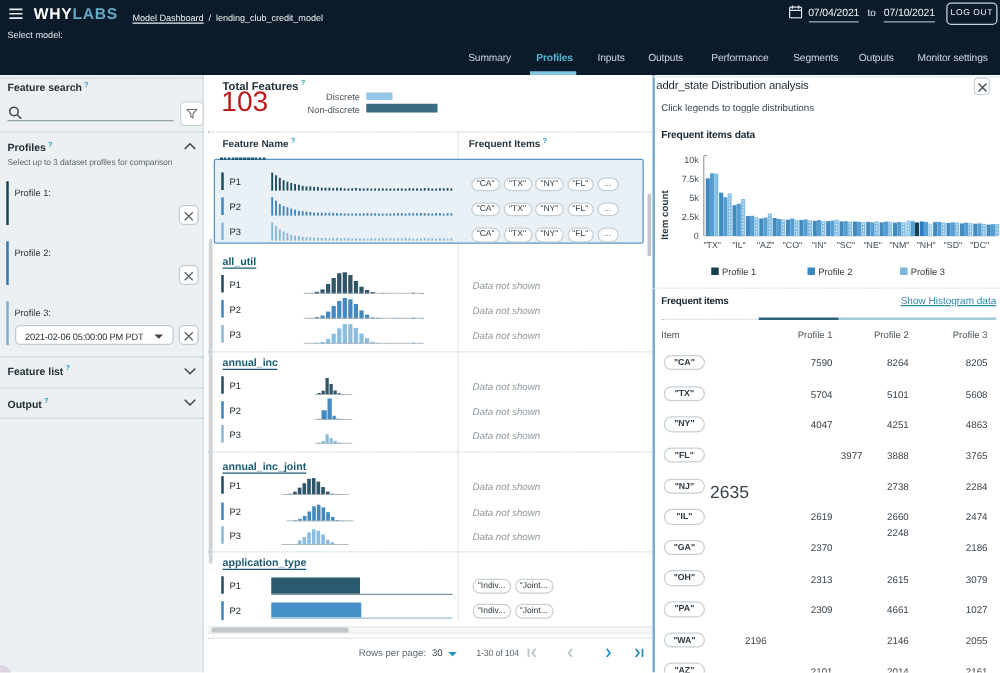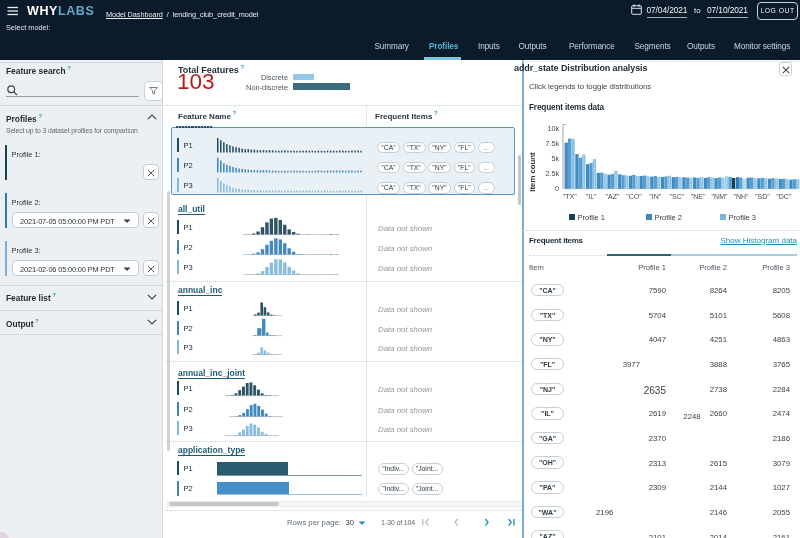--- a/index.html
+++ b/index.html
@@ -62,26 +62,20 @@
 <div style="position:absolute;left:6px;top:126.5px;font-size:6.8px;letter-spacing:-0.1px;color:#5a6a73">Select up to 3 dataset profiles for comparison</div>
 <div style="position:absolute;left:4.8px;top:144.5px;width:2.6px;height:35px;background:#1b4354"></div>
 <div style="position:absolute;left:11.5px;top:150.0px;font-size:7.4px;color:#28333b">Profile 1:</div>
 <div style="position:absolute;left:143px;top:163.5px;width:15.5px;height:16.5px;background:#fff;border:1px solid #c3ccd3;border-radius:4px;box-sizing:border-box">
       <svg style="position:absolute;left:3.4px;top:4px" width="8" height="8">
         <path d="M0.8 0.8 L7.2 7.2 M7.2 0.8 L0.8 7.2" stroke="#555f66" stroke-width="1"></path>
       </svg>
     </div>
 <div style="position:absolute;left:4.8px;top:192.5px;width:2.6px;height:35px;background:#3578ad"></div>
 <div style="position:absolute;left:11.5px;top:198.0px;font-size:7.4px;color:#28333b">Profile 2:</div>
-<div style="position:absolute;left:11.5px;top:211.5px;width:127px;height:16.5px;background:#fff;border:1px solid #c3ccd3;border-radius:4px;box-sizing:border-box">
-      <span style="position:absolute;left:7.5px;top:4.2px;font-size:7.4px;letter-spacing:-0.15px;color:#28333b">2021-07-05 05:00:00 PM PDT</span>
-      <svg style="position:absolute;right:7px;top:6px" width="8" height="5">
-        <path d="M0.5 0.5 L4 4 L7.5 0.5" fill="#39434b"></path>
-      </svg>
-    </div>
 <div style="position:absolute;left:143px;top:211.5px;width:15.5px;height:16.5px;background:#fff;border:1px solid #c3ccd3;border-radius:4px;box-sizing:border-box">
       <svg style="position:absolute;left:3.4px;top:4px" width="8" height="8">
         <path d="M0.8 0.8 L7.2 7.2 M7.2 0.8 L0.8 7.2" stroke="#555f66" stroke-width="1"></path>
       </svg>
     </div>
 <div style="position:absolute;left:4.8px;top:240.5px;width:2.6px;height:35px;background:#7fafd4"></div>
 <div style="position:absolute;left:11.5px;top:246.0px;font-size:7.4px;color:#28333b">Profile 3:</div>
 <div style="position:absolute;left:11.5px;top:259.5px;width:127px;height:16.5px;background:#fff;border:1px solid #c3ccd3;border-radius:4px;box-sizing:border-box">
       <span style="position:absolute;left:7.5px;top:4.2px;font-size:7.4px;letter-spacing:-0.15px;color:#28333b">2021-02-06 05:00:00 PM PDT</span>
       <svg style="position:absolute;right:7px;top:6px" width="8" height="5">
@@ -493,21 +487,21 @@
     </svg>
 <svg style="position:absolute;left:481px;top:516.5px" width="11" height="11">
       <path d="M4.4 2.0 L7.0 5.3 L4.4 8.6" fill="none" stroke="#2391bd" stroke-width="1.4"></path>
     </svg>
 <svg style="position:absolute;left:505px;top:516.5px" width="11" height="11">
       <path d="M3.6 2.0 L6.2 5.3 L3.6 8.6" fill="none" stroke="#2391bd" stroke-width="1.4"></path>
       <line x1="9.0" y1="2.0" x2="9.0" y2="8.6" stroke="#2391bd" stroke-width="1.4"></line>
     </svg>
 <div style="position:absolute;left:517.7px;top:155px;width:3.4px;height:50px;background:#c3c7ca;border-radius:2px"></div>
 <div id="right"></div>
-<div style="position:absolute;left:514px;top:63px;font-size:9px;letter-spacing:-0.1px;font-weight:bold;color:#1b2832">addr_state Distribution analysis</div>
+<div style="position:absolute;left:525px;top:63px;font-size:9px;letter-spacing:-0.1px;font-weight:normal;color:#1b2832">addr_state Distribution analysis</div>
 <div style="position:absolute;left:778.6px;top:62px;width:13.5px;height:13.5px;border:1px solid #c9d2d8;border-radius:3px;box-sizing:border-box">
       <svg style="position:absolute;left:2.7px;top:2.7px" width="8" height="8">
         <path d="M0.8 0.8 L7.2 7.2 M7.2 0.8 L0.8 7.2" stroke="#3e4a52" stroke-width="1.1"></path>
       </svg>
     </div>
 <div style="position:absolute;left:529px;top:81.5px;font-size:7.8px;color:#39464f">Click legends to toggle distributions</div>
 <div style="position:absolute;left:522px;top:60.5px;width:278px;border-top:1px dotted #ccd6dc"></div>
 <div style="position:absolute;left:529px;top:103px;font-size:8.2px;letter-spacing:-0.15px;font-weight:bold;color:#1b2832">Frequent items data</div>
 <svg style="position:absolute;left:522px;top:115px;overflow:visible" width="278" height="92">
       <text x="37" y="15.6" font-size="7.2" fill="#424c54" text-anchor="end" font-family="Liberation Sans">10k</text>
@@ -640,42 +634,42 @@
 <div style="position:absolute;left:720px;top:286.1px;width:70px;font-size:7.8px;color:#39434b;text-align:right">8205</div>
 <div style="position:absolute;left:531px;top:308.5px;min-width:33px;height:12.5px;background:#fff;border:1px solid #c5cfd6;border-radius:7px;box-sizing:border-box;font-size:7px;font-weight:bold;color:#2e3940;text-align:center;line-height:11.2px;padding:0 6px;display:inline-block">"TX"</div>
 <div style="position:absolute;left:596px;top:310.7px;width:70px;font-size:7.8px;color:#39434b;text-align:right">5704</div>
 <div style="position:absolute;left:657px;top:310.7px;width:70px;font-size:7.8px;color:#39434b;text-align:right">5101</div>
 <div style="position:absolute;left:720px;top:310.7px;width:70px;font-size:7.8px;color:#39434b;text-align:right">5608</div>
 <div style="position:absolute;left:531px;top:333.2px;min-width:33px;height:12.5px;background:#fff;border:1px solid #c5cfd6;border-radius:7px;box-sizing:border-box;font-size:7px;font-weight:bold;color:#2e3940;text-align:center;line-height:11.2px;padding:0 6px;display:inline-block">"NY"</div>
 <div style="position:absolute;left:596px;top:335.4px;width:70px;font-size:7.8px;color:#39434b;text-align:right">4047</div>
 <div style="position:absolute;left:657px;top:335.4px;width:70px;font-size:7.8px;color:#39434b;text-align:right">4251</div>
 <div style="position:absolute;left:720px;top:335.4px;width:70px;font-size:7.8px;color:#39434b;text-align:right">4863</div>
 <div style="position:absolute;left:531px;top:357.8px;min-width:33px;height:12.5px;background:#fff;border:1px solid #c5cfd6;border-radius:7px;box-sizing:border-box;font-size:7px;font-weight:bold;color:#2e3940;text-align:center;line-height:11.2px;padding:0 6px;display:inline-block">"FL"</div>
-<div style="position:absolute;left:570px;top:360.0px;width:70px;font-size:7.8px;color:#39434b;text-align:right">3977</div>
+<div style="position:absolute;left:620px;top:360.0px;width:70px;font-size:7.8px;color:#39434b;text-align:right">3977</div>
 <div style="position:absolute;left:657px;top:360.0px;width:70px;font-size:7.8px;color:#39434b;text-align:right">3888</div>
 <div style="position:absolute;left:720px;top:360.0px;width:70px;font-size:7.8px;color:#39434b;text-align:right">3765</div>
 <div style="position:absolute;left:531px;top:382.5px;min-width:33px;height:12.5px;background:#fff;border:1px solid #c5cfd6;border-radius:7px;box-sizing:border-box;font-size:7px;font-weight:bold;color:#2e3940;text-align:center;line-height:11.2px;padding:0 6px;display:inline-block">"NJ"</div>
-<div style="position:absolute;left:596px;top:384.7px;width:70px;font-size:10px;color:#39434b;text-align:right">2635</div>
+<div style="position:absolute;left:568px;top:384.7px;width:70px;font-size:14px;color:#39434b;">2635</div>
 <div style="position:absolute;left:657px;top:384.7px;width:70px;font-size:7.8px;color:#39434b;text-align:right">2738</div>
 <div style="position:absolute;left:720px;top:384.7px;width:70px;font-size:7.8px;color:#39434b;text-align:right">2284</div>
 <div style="position:absolute;left:531px;top:407.1px;min-width:33px;height:12.5px;background:#fff;border:1px solid #c5cfd6;border-radius:7px;box-sizing:border-box;font-size:7px;font-weight:bold;color:#2e3940;text-align:center;line-height:11.2px;padding:0 6px;display:inline-block">"IL"</div>
 <div style="position:absolute;left:596px;top:409.3px;width:70px;font-size:7.8px;color:#39434b;text-align:right">2619</div>
 <div style="position:absolute;left:657px;top:409.3px;width:70px;font-size:7.8px;color:#39434b;text-align:right">2660</div>
 <div style="position:absolute;left:720px;top:409.3px;width:70px;font-size:7.8px;color:#39434b;text-align:right">2474</div>
 <div style="position:absolute;left:531px;top:431.8px;min-width:33px;height:12.5px;background:#fff;border:1px solid #c5cfd6;border-radius:7px;box-sizing:border-box;font-size:7px;font-weight:bold;color:#2e3940;text-align:center;line-height:11.2px;padding:0 6px;display:inline-block">"GA"</div>
 <div style="position:absolute;left:596px;top:434.0px;width:70px;font-size:7.8px;color:#39434b;text-align:right">2370</div>
-<div style="position:absolute;left:657px;top:412px;width:70px;font-size:7.8px;color:#39434b;text-align:center">2248</div>
+<div style="position:absolute;left:657px;top:422px;width:70px;font-size:7.8px;color:#39434b;text-align:right">2248</div>
 <div style="position:absolute;left:720px;top:434.0px;width:70px;font-size:7.8px;color:#39434b;text-align:right">2186</div>
 <div style="position:absolute;left:531px;top:456.4px;min-width:33px;height:12.5px;background:#fff;border:1px solid #c5cfd6;border-radius:7px;box-sizing:border-box;font-size:7px;font-weight:bold;color:#2e3940;text-align:center;line-height:11.2px;padding:0 6px;display:inline-block">"OH"</div>
 <div style="position:absolute;left:596px;top:458.6px;width:70px;font-size:7.8px;color:#39434b;text-align:right">2313</div>
 <div style="position:absolute;left:657px;top:458.6px;width:70px;font-size:7.8px;color:#39434b;text-align:right">2615</div>
 <div style="position:absolute;left:720px;top:458.6px;width:70px;font-size:7.8px;color:#39434b;text-align:right">3079</div>
 <div style="position:absolute;left:531px;top:481.1px;min-width:33px;height:12.5px;background:#fff;border:1px solid #c5cfd6;border-radius:7px;box-sizing:border-box;font-size:7px;font-weight:bold;color:#2e3940;text-align:center;line-height:11.2px;padding:0 6px;display:inline-block">"PA"</div>
 <div style="position:absolute;left:596px;top:483.3px;width:70px;font-size:7.8px;color:#39434b;text-align:right">2309</div>
-<div style="position:absolute;left:657px;top:483.3px;width:70px;font-size:7.8px;color:#39434b;text-align:right">2144</div>
+<div style="position:absolute;left:657px;top:483.3px;width:70px;font-size:7.8px;color:#39434b;text-align:right">4661</div>
 <div style="position:absolute;left:720px;top:483.3px;width:70px;font-size:7.8px;color:#39434b;text-align:right">1027</div>
 <div style="position:absolute;left:531px;top:505.8px;min-width:33px;height:12.5px;background:#fff;border:1px solid #c5cfd6;border-radius:7px;box-sizing:border-box;font-size:7px;font-weight:bold;color:#2e3940;text-align:center;line-height:11.2px;padding:0 6px;display:inline-block">"WA"</div>
 <div style="position:absolute;left:596px;top:507.9px;width:70px;font-size:7.8px;color:#39434b;text-align:left">2196</div>
 <div style="position:absolute;left:657px;top:507.9px;width:70px;font-size:7.8px;color:#39434b;text-align:right">2146</div>
 <div style="position:absolute;left:720px;top:507.9px;width:70px;font-size:7.8px;color:#39434b;text-align:right">2055</div>
 <div style="position:absolute;left:531px;top:530.4px;min-width:33px;height:12.5px;background:#fff;border:1px solid #c5cfd6;border-radius:7px;box-sizing:border-box;font-size:7px;font-weight:bold;color:#2e3940;text-align:center;line-height:11.2px;padding:0 6px;display:inline-block">"AZ"</div>
 <div style="position:absolute;left:596px;top:532.6px;width:70px;font-size:7.8px;color:#39434b;text-align:right">2101</div>
 <div style="position:absolute;left:657px;top:532.6px;width:70px;font-size:7.8px;color:#39434b;text-align:right">2014</div>
 <div style="position:absolute;left:720px;top:532.6px;width:70px;font-size:7.8px;color:#39434b;text-align:right">2161</div>
 </div>

